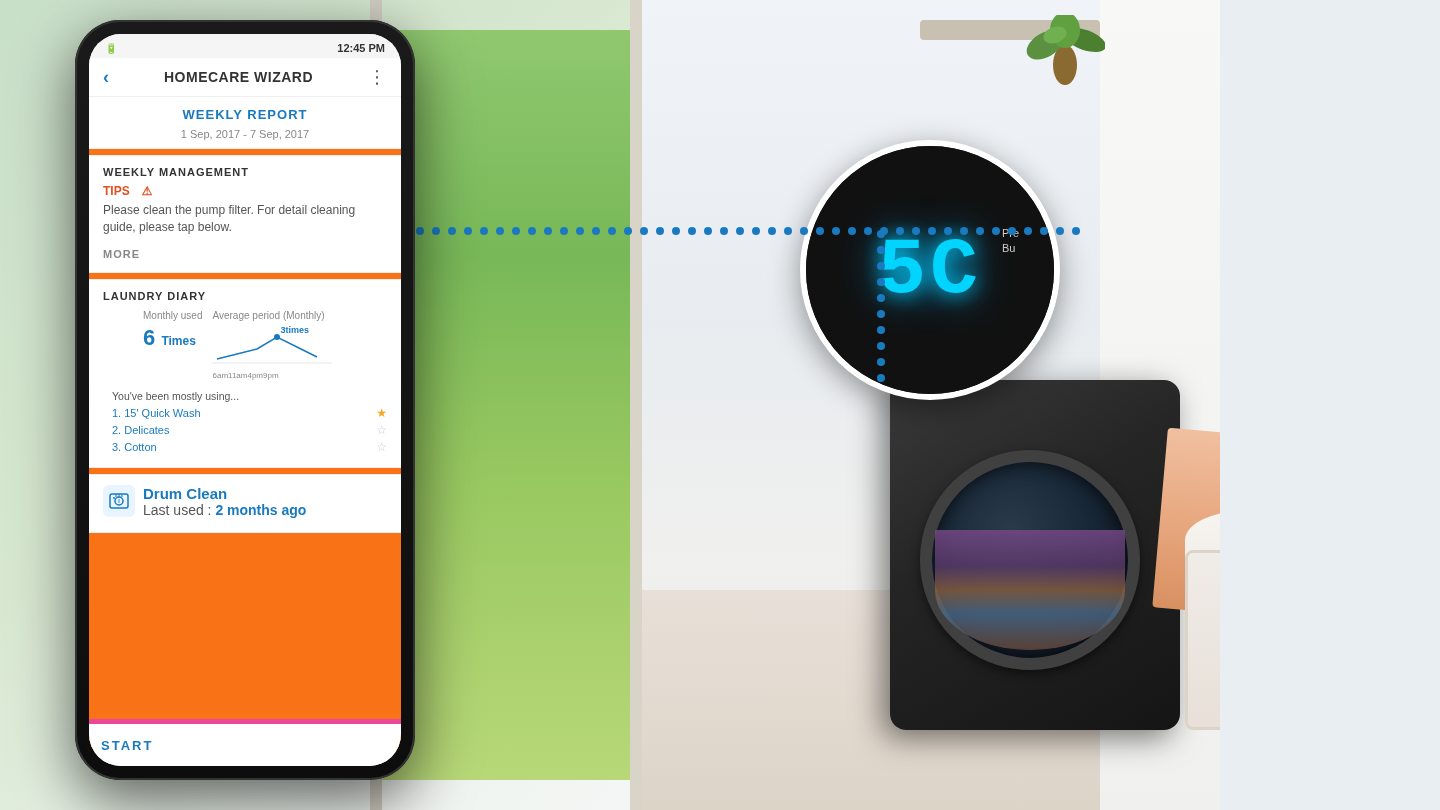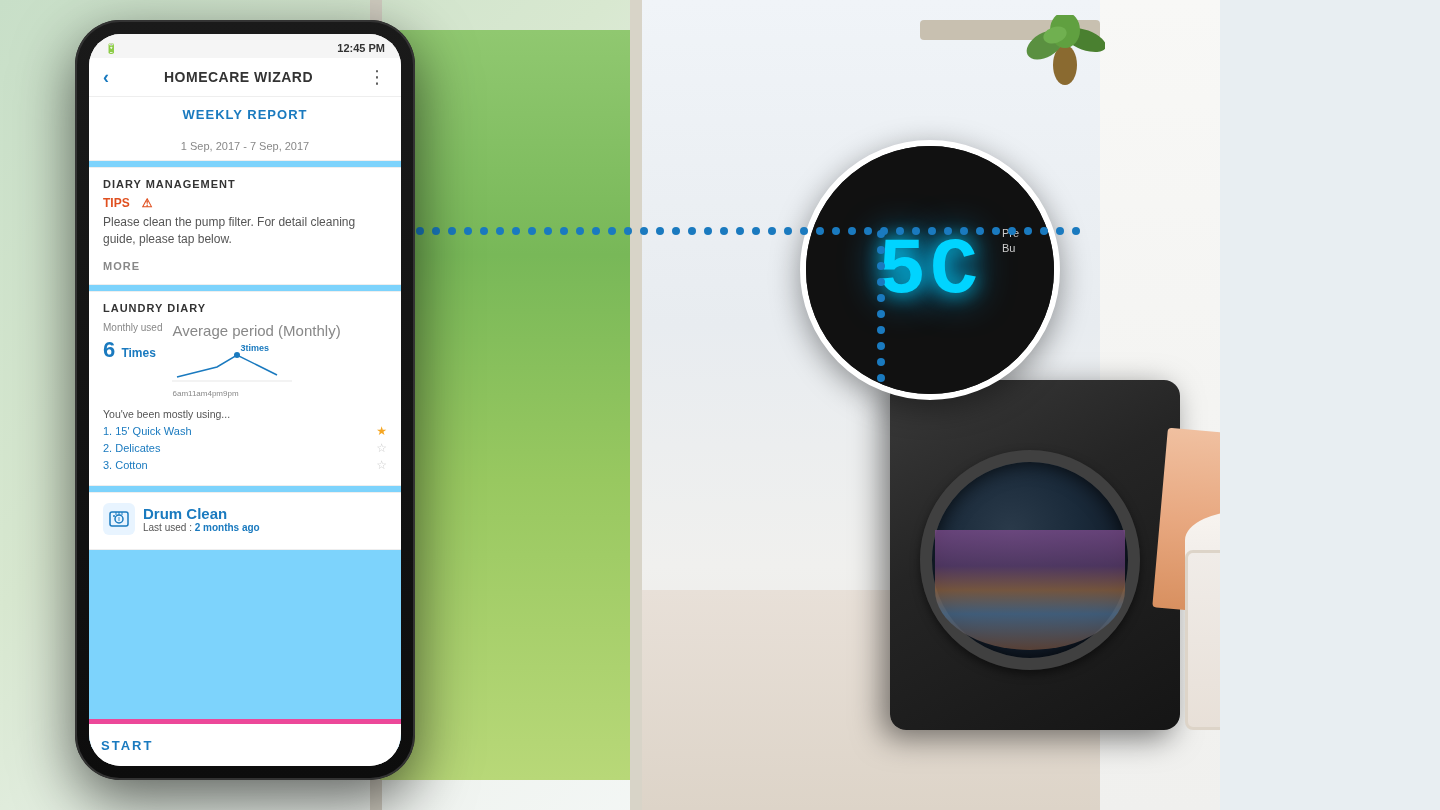--- a/index.html
+++ b/index.html
@@ -279,21 +279,21 @@
       letter-spacing: 0.5px;
     }
     .menu-dots {
       color: #555;
       font-size: 18px;
       letter-spacing: 1px;
     }
 
     
     .app-content {
-      background: #7dd3fc;
+      background: #f97316;
       padding: 0;
       overflow: hidden;
       height: calc(100% - 80px);
     }
 
     
     .weekly-report-section {
       background: #ffffff;
       text-align: center;
       padding: 10px 14px 8px;
@@ -301,21 +301,21 @@
     }
     .weekly-report-title {
       font-size: 13px;
       font-weight: bold;
       color: #1a7abf;
       letter-spacing: 1px;
     }
     .weekly-report-date {
       font-size: 11px;
       color: #888;
-      margin-top: 18px;
+      margin-top: 6px;
     }
 
     
     .device-management-section {
       background: #ffffff;
       padding: 10px 14px;
       margin-top: 6px;
       border-top: 1px solid #eee;
       border-bottom: 1px solid #eee;
     }
@@ -359,20 +359,21 @@
       padding: 10px 14px;
       margin-top: 6px;
       border-top: 1px solid #eee;
       border-bottom: 1px solid #eee;
     }
     .diary-stats {
       display: flex;
       align-items: flex-start;
       gap: 10px;
       margin-top: 8px;
+      margin-left: 40px;
     }
     .monthly-used {
       flex: 0 0 auto;
     }
     .monthly-label {
       font-size: 10px;
       color: #888;
     }
     .monthly-count {
       font-size: 22px;
@@ -381,21 +382,21 @@
       margin-top: 4px;
     }
     .monthly-unit {
       font-size: 12px;
       color: #1a7abf;
     }
     .avg-period {
       flex: 1;
     }
     .avg-label {
-      font-size: 15px;
+      font-size: 10px;
       color: #888;
       margin-bottom: 4px;
     }
     
     .mini-chart {
       position: relative;
       height: 55px;
       width: 120px;
     }
     .chart-peak-label {
@@ -420,20 +421,21 @@
       width: 120px;
       display: flex;
       justify-content: flex-start;
       font-size: 8px;
       color: #888;
     }
 
     
     .mostly-using {
       margin-top: 10px;
+      margin-left: 9px;
     }
     .mostly-label {
       font-size: 10.5px;
       color: #555;
       margin-bottom: 4px;
     }
     .wash-item {
       display: flex;
       align-items: center;
       justify-content: space-between;
@@ -472,21 +474,21 @@
       align-items: center;
       justify-content: center;
       flex-shrink: 0;
     }
     .drum-clean-title {
       font-size: 15px;
       font-weight: bold;
       color: #1a7abf;
     }
     .drum-last-used {
-      font-size: 10px;
+      font-size: 14px;
       color: #555;
     }
     .drum-last-used-time {
       color: #1a7abf;
       font-weight: bold;
     }
     .drum-clean-desc {
       font-size: 10.5px;
       color: #555;
       line-height: 1.5;
@@ -649,21 +651,21 @@
       </div>
 
       <div class="app-content">
 
         <div class="weekly-report-section">
           <div class="weekly-report-title">WEEKLY REPORT</div>
           <div class="weekly-report-date">1 Sep, 2017 - 7 Sep, 2017</div>
         </div>
 
         <div class="device-management-section">
-          <div class="section-title">DIARY MANAGEMENT</div>
+          <div class="section-title">WEEKLY MANAGEMENT</div>
           <div class="tips-label">
             <span>TIPS</span>
             <span class="warning-icon">⚠</span>
           </div>
           <div class="tips-text">Please clean the pump filter. For detail cleaning guide, please tap below.</div>
           <div class="more-link">
             <span class="more-text">MORE</span>
           </div>
         </div>
 

